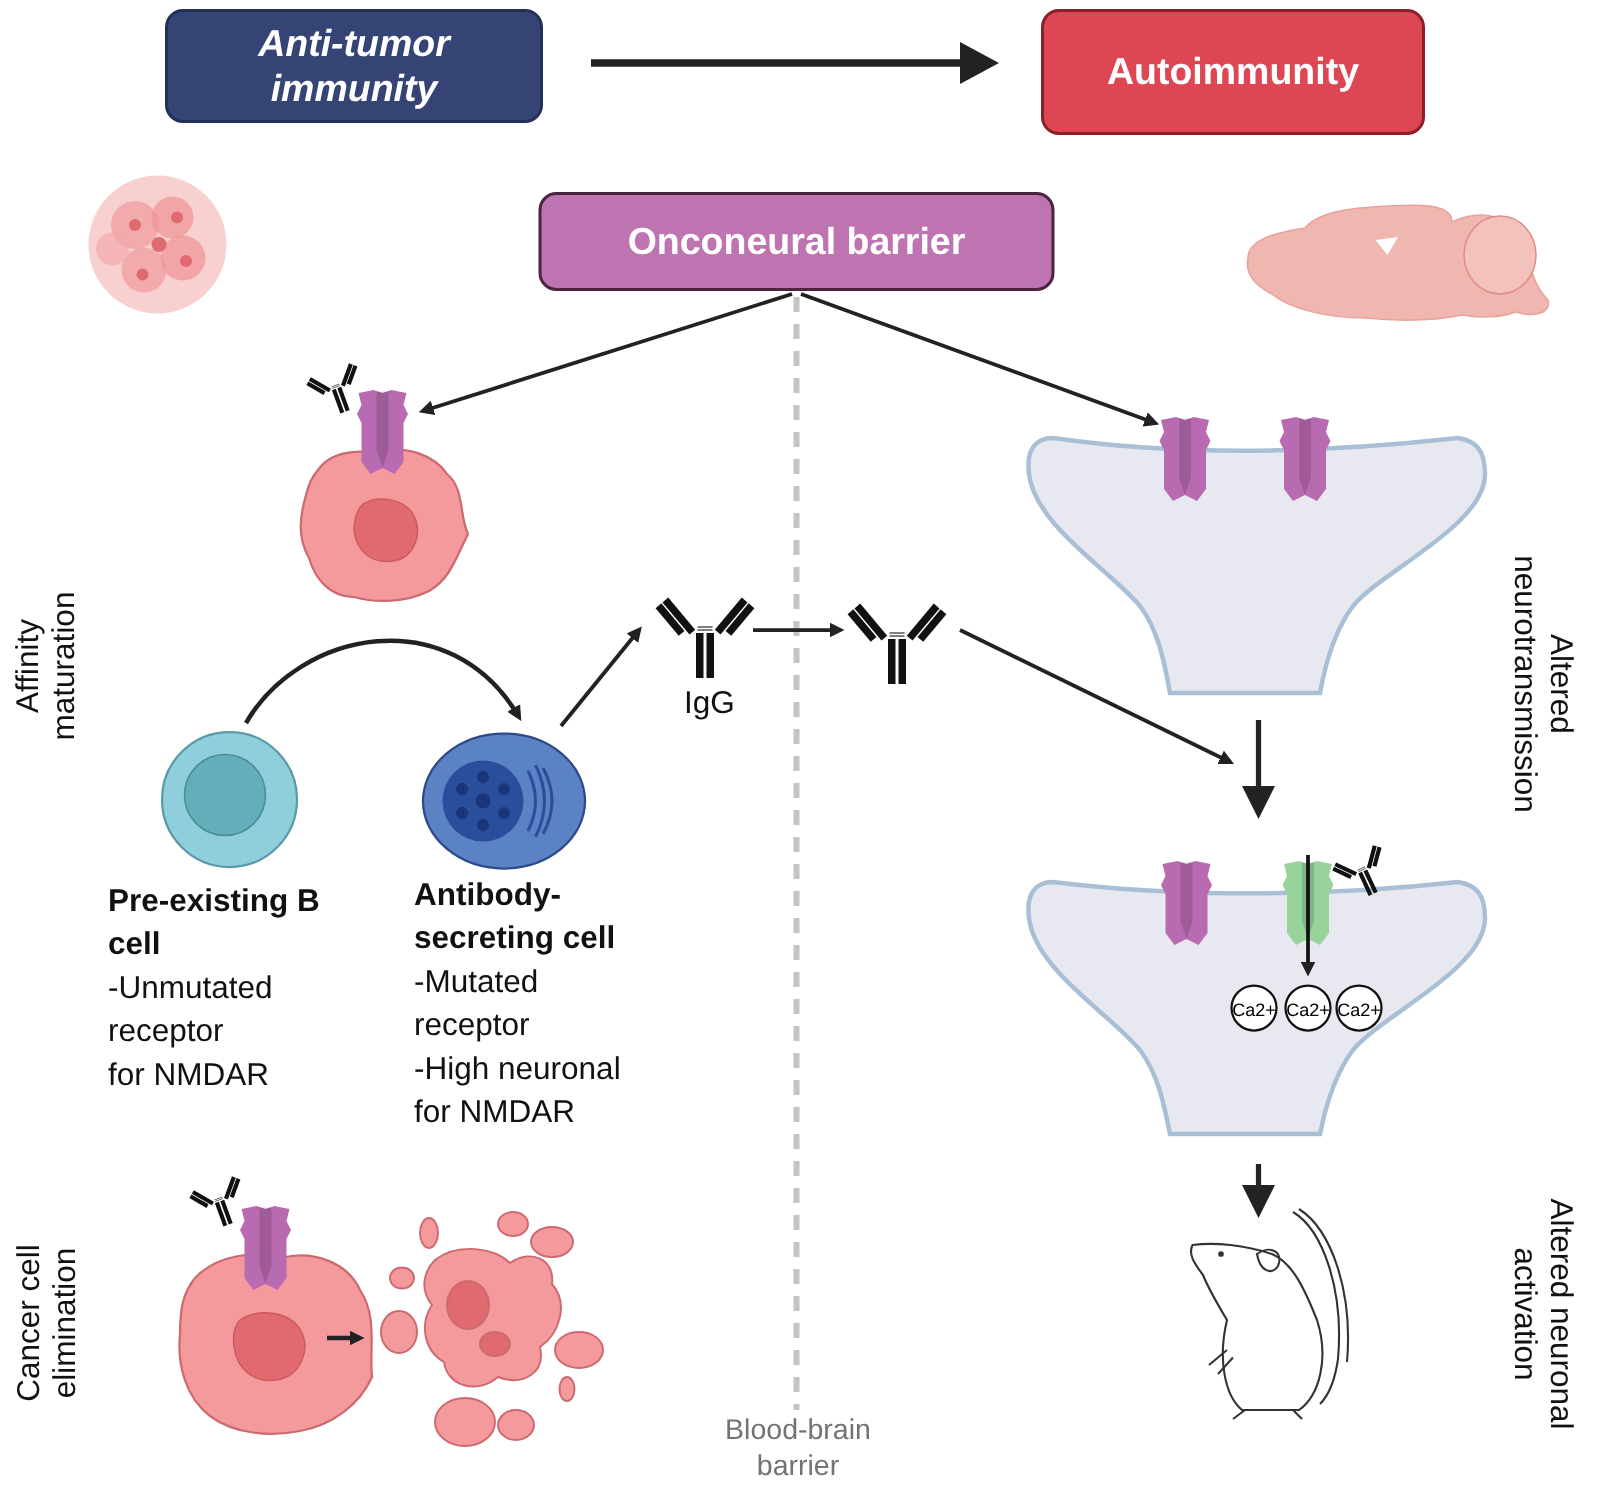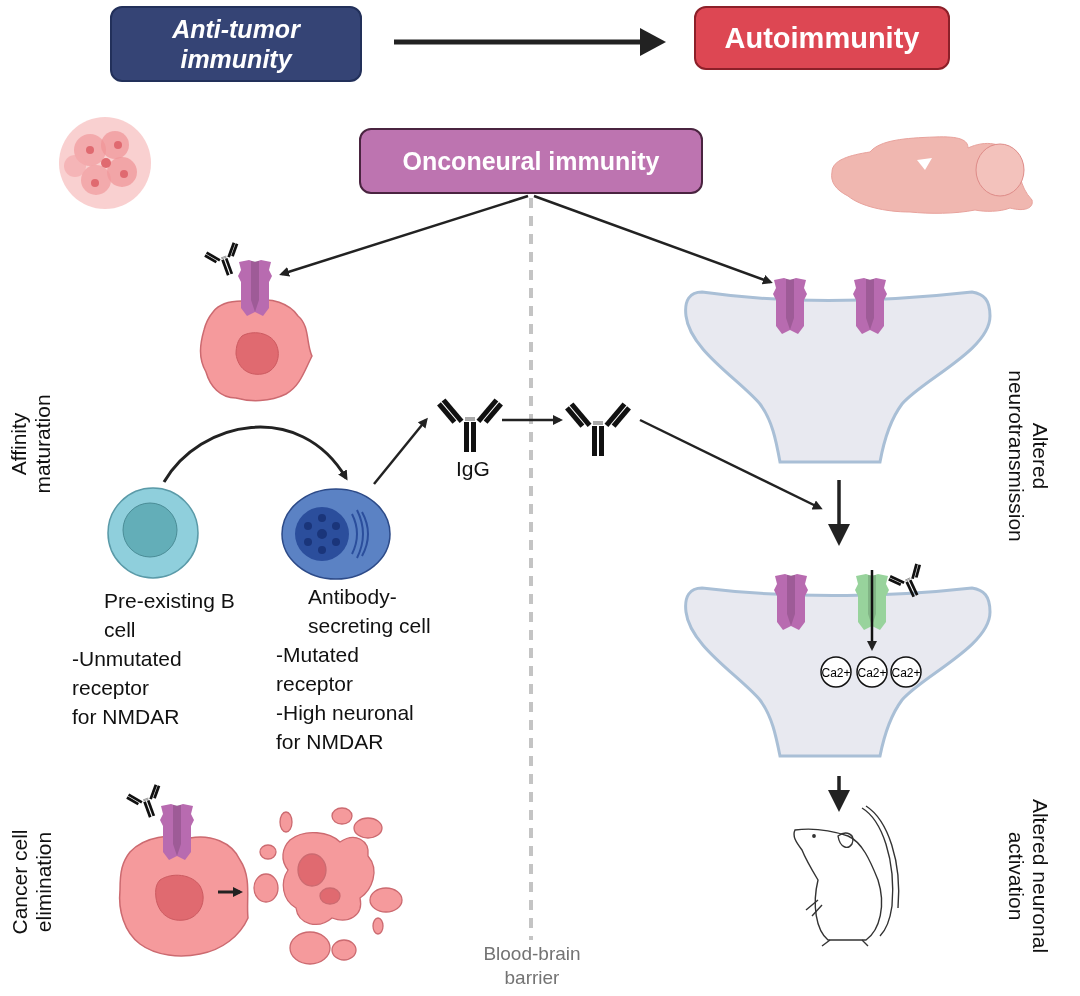--- a/index.html
+++ b/index.html
@@ -1,41 +1,41 @@
 <!DOCTYPE html>
 <html><head>
 <meta charset="utf-8">
 <style>
   html, body { margin: 0; padding: 0; background: #ffffff; }
   body { width: 1080px; height: 996px; position: relative; overflow: hidden; font-family: "Liberation Sans", sans-serif; }
   .box { position: absolute; border-radius: 12px; color: #fff; font-weight: bold; display: flex; align-items: center; justify-content: center; text-align: center; box-sizing: border-box; font-family: "Liberation Sans", sans-serif; }
   .box-anti { left: 110px; top: 6px; width: 252px; height: 76px; background: #354475; border: 2px solid #22305a; font-size: 25px; line-height: 30px; font-style: italic; }
-  .box-auto { left: 694px; top: 6px; width: 256px; height: 64px; background: #dd4753; border: 2px solid #8c2029; font-size: 29px; }
+  .box-auto { left: 694px; top: 6px; width: 256px; height: 84px; background: #dd4753; border: 2px solid #8c2029; font-size: 25px; }
   .box-onco { left: 359px; top: 128px; width: 344px; height: 66px; background: #bd74b0; border: 2px solid #4a2440; font-size: 25px; }
   .vlabel { position: absolute; font-size: 21px; color: #111; line-height: 24px; text-align: center; white-space: nowrap; }
   .vl-left { transform: rotate(-90deg); transform-origin: center center; }
   .vl-right { transform: rotate(90deg); transform-origin: center center; }
   .cell-text { position: absolute; font-size: 21px; line-height: 29px; color: #111; }
-  .cell-text .t { font-weight: normal; display: block; margin-left: 32px; }
+  .cell-text .t { font-weight: bold; display: block; }
   .cell-text .d { display: block; }
   .igg { position: absolute; left: 456px; top: 457px; font-size: 21px; color: #111; }
   .bbb { position: absolute; left: 462px; top: 942px; width: 140px; font-size: 19px; line-height: 24px; color: #737373; text-align: center; }
   svg.layer { position: absolute; left: 0; top: 0; }
 </style>
 </head>
 <body>
 
 <div class="box box-anti">
   <span style="width:190px;display:block">Anti-tumor immunity</span>
 </div>
 <div class="box box-auto">
   <span>Autoimmunity</span>
 </div>
 <div class="box box-onco">
-  <span>Onconeural immunity</span>
+  <span>Onconeural barrier</span>
 </div>
 
 <svg class="layer" width="1080" height="996" viewBox="0 0 1080 996">
   <defs>
     <marker id="ah" markerWidth="10" markerHeight="10" refX="7" refY="5" orient="auto" markerUnits="userSpaceOnUse">
       <path d="M0,0 L10,5 L0,10 z" fill="#222"></path>
     </marker>
     <marker id="ahL" markerWidth="22" markerHeight="22" refX="16" refY="11" orient="auto" markerUnits="userSpaceOnUse">
       <path d="M0,0 L22,11 L0,22 z" fill="#222"></path>
     </marker>

